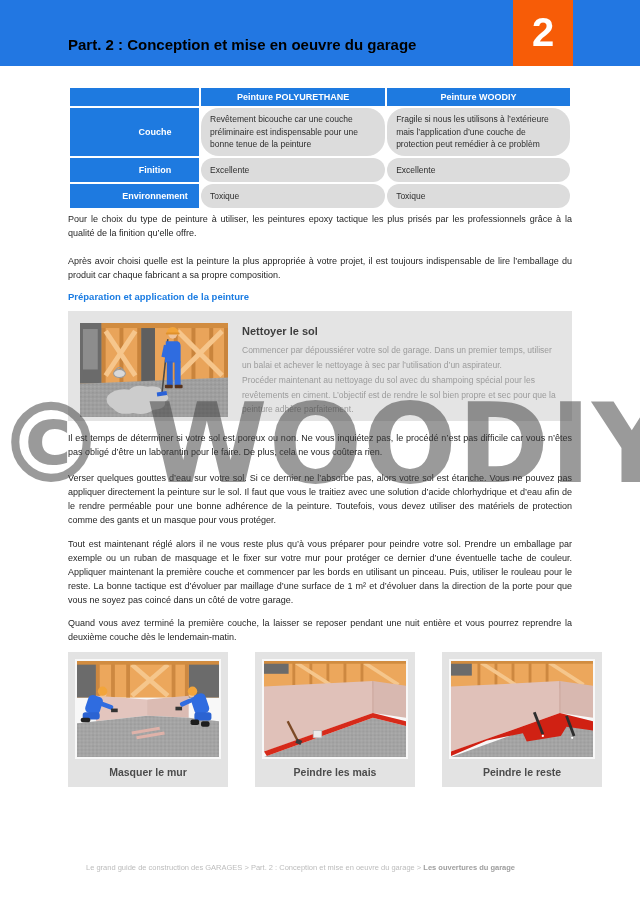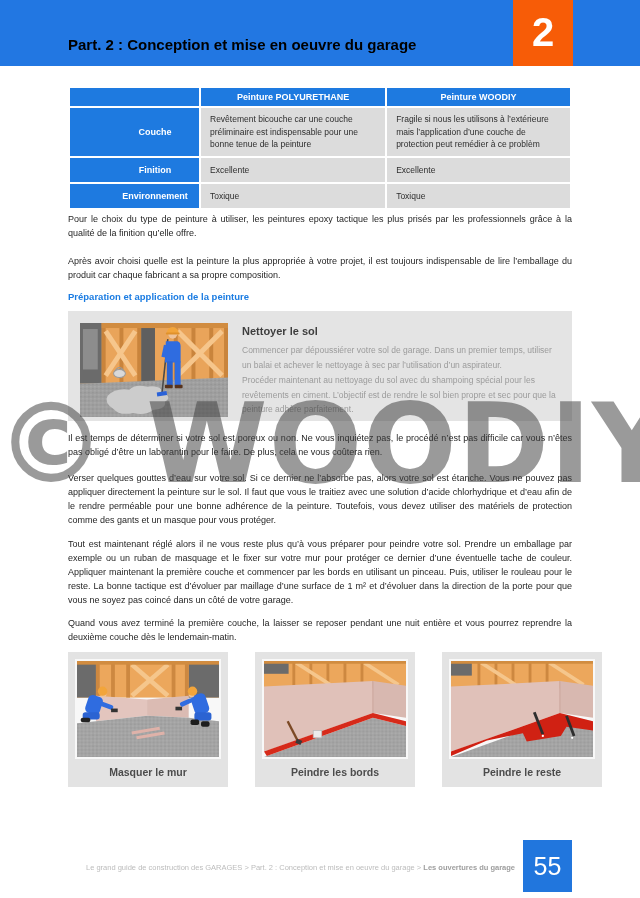--- a/index.html
+++ b/index.html
@@ -9,21 +9,21 @@
   
   .topbar{position:absolute;top:0;left:0;width:640px;height:66px;background:#2277e2;}
   .topbar-title{position:absolute;left:68px;top:36px;font-size:15px;font-weight:bold;color:#000000;}
   .part-badge{position:absolute;left:513px;top:0;width:60px;height:66px;background:#f75c07;
               color:#ffffff;font-size:40px;font-weight:bold;text-align:center;line-height:64px;}
 
   
   .cmp-table{position:absolute;top:86px;left:68px;width:504px;border-collapse:separate;border-spacing:2px;}
   .cmp-table td,.cmp-table th{vertical-align:middle;}
   .cell-blue{background:#1e7ae0;color:#ffffff;font-weight:bold;text-align:center;font-size:9px;padding:4px 3px;margin-top:32px;}
-  .cell-data{background:#dcdcdc;color:#2d2d2d;font-size:8.5px;line-height:12.5px;padding:5px 9px;text-align:left;vertical-align:top;}
+  .cell-data{background:#dcdcdc;color:#2d2d2d;font-size:8.5px;line-height:12.5px;padding:5px 9px;text-align:left;vertical-align:top;border-radius:18px;}
   .col-label{width:82px;padding-left:44px;}
   .row-tall .cell-data{height:38px;}
   .row-short .cell-data{height:14px;}
 
   
   .para{position:absolute;left:68px;width:504px;margin:0;font-size:9px;line-height:14px;
         text-align:justify;color:#262626;}
   .p1{top:212px}.p2{top:254px}.p3{top:431px}.p4{top:471px}.p5{top:537px}.p6{top:616px}
 
   .section-heading{position:absolute;left:68px;top:291px;margin:0;font-size:9.5px;font-weight:bold;color:#1b7ce2;}
@@ -236,21 +236,21 @@
           <polygon points="0,28 115,22 115,57 6,97 0,99" fill="#e0c1b9"></polygon>
           <polygon points="115,22 150,27 150,62 115,57" fill="#d8b8b0"></polygon>
           <line x1="115" y1="22" x2="115" y2="57" stroke="#c8a198" stroke-width="1"></line>
           <polygon points="3,104 115,62 150,71 150,105 0,105" fill="url(#spkC)"></polygon>
           <polygon points="0,99 115,57 150,66 150,71 115,62 3,104" fill="#d62a1a"></polygon>
           <line x1="25" y1="66" x2="36" y2="88" stroke="#7c4a26" stroke-width="2.5"></line>
           <rect x="34" y="86" width="6" height="5" fill="#3a3a3a" transform="rotate(25 37 88)"></rect>
           <rect x="52" y="76" width="9" height="8" fill="#ececec" stroke="#b9b9b9" stroke-width="0.8"></rect>
         </svg>
       </div>
-      <div class="card-caption">Peindre les bords</div>
+      <div class="card-caption">Peindre les mais</div>
     </div>
 
     <div class="card">
       <div class="card-img">
         <svg viewBox="0 0 150 105" preserveAspectRatio="none">
           <defs>
             <pattern id="spkD" width="4" height="4" patternUnits="userSpaceOnUse">
               <rect width="4" height="4" fill="#a4a4a4"></rect>
               <circle cx="1" cy="1" r="0.6" fill="#878787"></circle>
               <circle cx="3" cy="3" r="0.5" fill="#c6c6c6"></circle>
@@ -282,15 +282,14 @@
         </svg>
       </div>
       <div class="card-caption">Peindre le reste</div>
     </div>
 
   </div>
 
   <div class="watermark">© WOODIY</div>
 
   <div class="breadcrumb"><span>Le grand guide de construction des GARAGES &gt; Part. 2 : Conception et mise en oeuvre du garage &gt; </span><b>Les ouvertures du garage</b></div>
-  <div class="page-badge">55</div>
 
 </div>
 
 </body></html>

